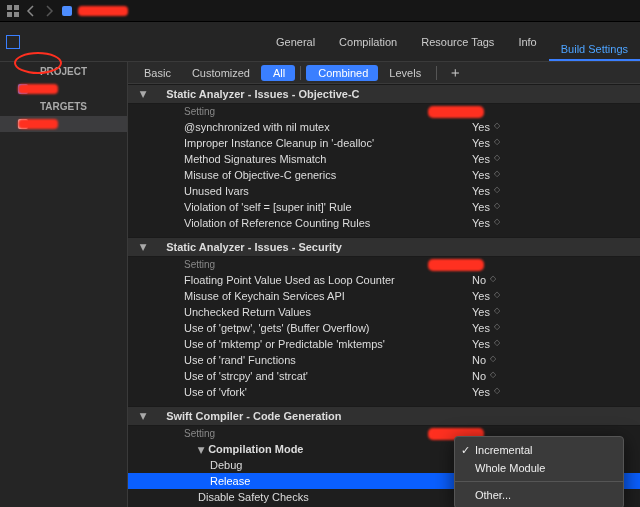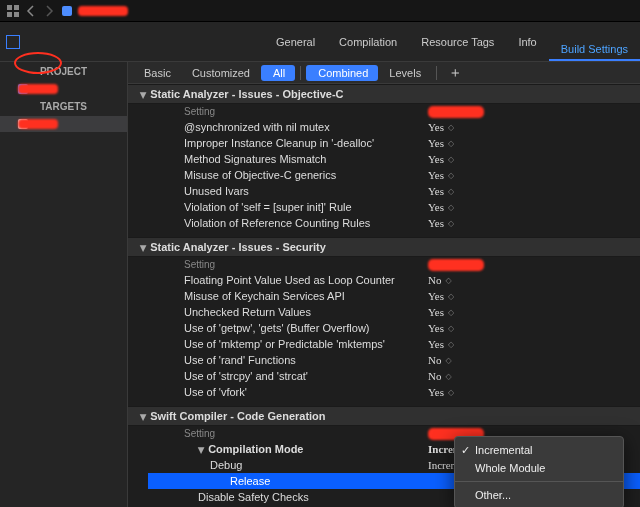--- a/index.html
+++ b/index.html
@@ -64,33 +64,33 @@
   .sb-redact { position:absolute; left:18px; width:40px; height:10px; background:var(--redact); filter:blur(1px); border-radius:4px;}
   .sb-icon { width:10px; height:10px; background:#5a7fff; border-radius:2px; margin-right:2px;}
   
   .editor { flex:1; background:var(--bg-dark); overflow:hidden; display:flex; flex-direction:column;}
   .filter-bar { height:22px; display:flex; align-items:center; gap:1px; padding:0 6px; border-bottom:1px solid var(--border); background:#2b2b2b;}
   .filter-seg { padding:2px 10px; color:#ccc; font-size:11px; border-radius:3px; cursor:pointer;}
   .filter-seg.on { background:var(--filter-blue); color:#fff;padding-left:12px;}
   .sep { width:1px; height:14px; background:#555; margin:0 4px;}
   .plus { color:#ccc; font-size:14px; padding:0 6px; cursor:pointer;}
   .content { flex:1; overflow:auto; position:relative;}
-  .section-hdr { background:#303030; padding:3px 6px 3px 12px; font-size:11px; font-weight:600; color:#ddd; display:flex; align-items:flex-end; gap:4px; border-top:1px solid #1a1a1a; border-bottom:1px solid #1a1a1a;}
+  .section-hdr { background:#303030; padding:3px 6px 3px 12px; font-size:11px; font-weight:600; color:#ddd; display:flex; align-items:center; gap:20px; border-top:1px solid #1a1a1a; border-bottom:1px solid #1a1a1a;}
   .disc { display:inline-block; transform:rotate(90deg); font-size:8px; color:#aaa;}
   .cols-hdr { display:flex; padding:2px 0; font-size:10px; color:#888; position:relative;}
   .col-setting { flex:0 0 300px; padding-left:56px;}
   .col-val { flex:0 0 130px; position:relative;}
   .redact-col { position:absolute; width:56px; height:12px; background:var(--redact); filter:blur(1px); border-radius:5px; top:0; left:0;}
-  .row { display:flex; padding:2px 0; font-size:11px; color:#ddd;}
-  .row.sel { background:var(--blue); color:#fff;margin-left:20px;}
+  .row { display:flex; padding:2px 0; font-size:11px; color:#ddd;gap:44px;}
+  .row.sel { background:var(--blue); color:#fff;}
   .row .label { flex:0 0 300px; padding-left:56px; white-space:nowrap; overflow:hidden; text-overflow:ellipsis;}
   .row .label.indent1 { padding-left:70px;}
   .row .label.indent2 { padding-left:82px;}
   .row .label.bold { font-weight:600;}
-  .row .value { flex:0 0 130px; color:#ddd; display:flex; align-items:center; gap:4px;font-family:Liberation Serif, serif;}
+  .row .value { flex:0 0 130px; color:#ddd; display:flex; gap:4px;}
   .row.sel .value { color:#fff;}
   .row .value.bold { font-weight:600;}
   .stepper { color:#777; font-size:8px; letter-spacing:-2px;}
   .gap { height:6px;}
   
   .popup {
     position:absolute;
     right:16px;
     bottom:14px;
     width:170px;

